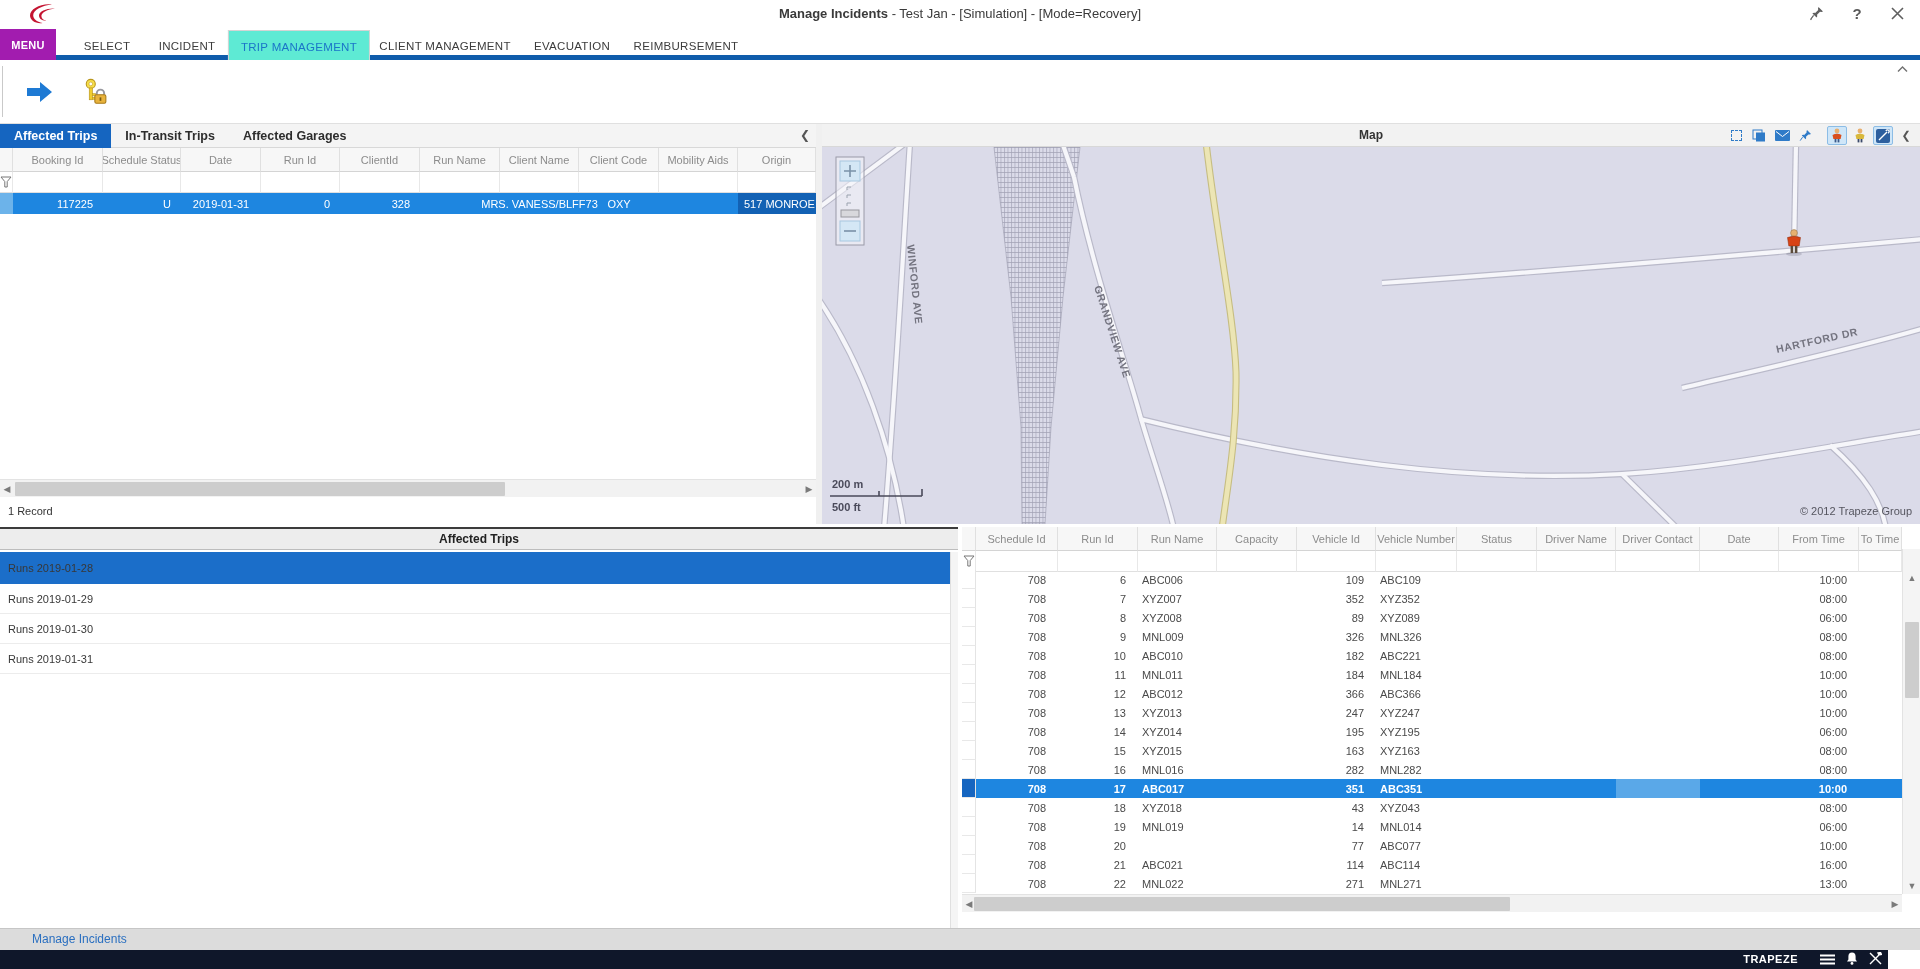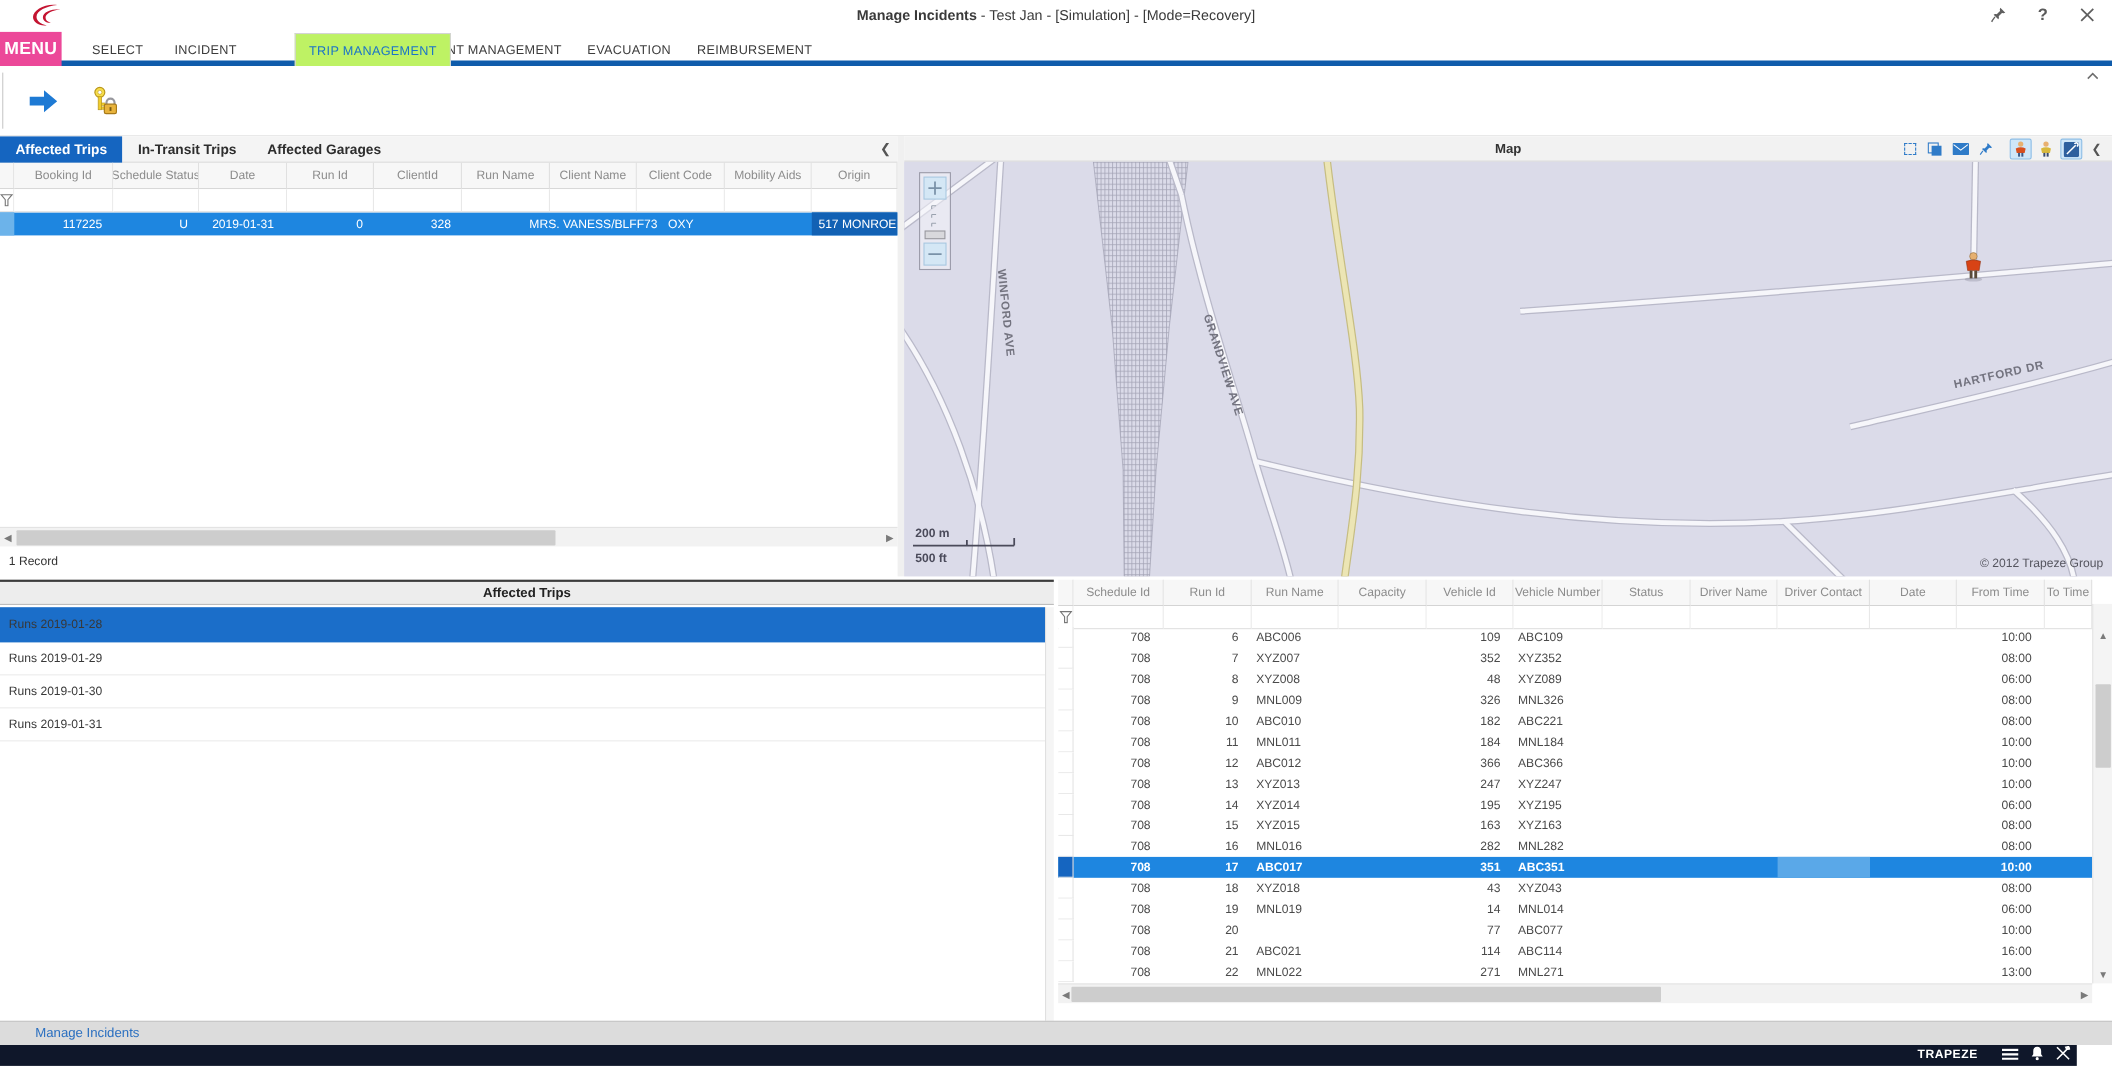--- a/index.html
+++ b/index.html
@@ -12,26 +12,26 @@
   .logo{position:absolute;left:28px;top:3px;}
   .title{position:absolute;left:0;right:0;top:6px;text-align:center;font-size:13px;color:#3a3a3a;}
   .title b{font-weight:700;}
   .tb-icons{position:absolute;right:14px;top:4px;display:flex;gap:22px;align-items:center;color:#5a5a5a;}
   .tb-ic{width:18px;height:18px;display:flex;align-items:center;justify-content:center;
          font-size:15px;font-weight:700;color:#5a5a5a;cursor:default;}
 
   
   .tabsband{position:absolute;left:0;top:28px;width:1920px;height:32px;background:#fff;}
   .blueline{position:absolute;left:0;right:0;bottom:0;height:5px;background:#0f5cab;}
-  .menu-tab{position:absolute;left:0;top:1px;height:31px;width:56px;background:#ec4899;color:#fff;
-            font-size:16px;font-weight:700;display:flex;align-items:center;justify-content:center;letter-spacing:.3px;}
+  .menu-tab{position:absolute;left:0;top:1px;height:31px;width:56px;background:#a21caf;color:#fff;
+            font-size:11px;font-weight:700;display:flex;align-items:center;justify-content:center;letter-spacing:.3px;}
   .rtab{position:absolute;top:6px;transform:translateX(-50%);font-size:11.5px;color:#3c3c3c;
         letter-spacing:.3px;padding:6px 12px;white-space:nowrap;}
-  .rtab.active{top:2px;background:#bef264;border:1px solid #d4d4d4;border-bottom:none;color:#1b74c8;
-               height:30px;z-index:3;padding-top:10px;margin-left:40px;}
+  .rtab.active{top:2px;background:#5eead4;border:1px solid #d4d4d4;border-bottom:none;color:#1b74c8;
+               height:30px;z-index:3;padding-top:10px;}
 
   
   .toolbar{position:absolute;left:0;top:60px;width:1920px;height:64px;background:#fff;border-bottom:1px solid #e0e0e0;}
   .toolbar .leftedge{position:absolute;left:2px;top:6px;bottom:6px;width:1px;background:#c9c9c9;}
   .tool-btn{position:absolute;top:14px;width:36px;height:36px;display:flex;align-items:center;justify-content:center;}
   .collapse-up{position:absolute;right:10px;top:2px;width:16px;height:14px;display:flex;align-items:center;justify-content:center;}
 
   
   .trips-panel{position:absolute;left:0;top:124px;width:816px;height:400px;background:#fff;}
   .splitter-v{position:absolute;left:816px;top:124px;width:6px;height:400px;background:#f0f0f0;}
@@ -447,21 +447,21 @@
           <div class="vc l" style="width: 79px;"></div>
           <div class="vc r" style="width: 80px;">08:00</div>
           <div class="vc l" style="width: 43px;"></div>
         </div>
         <div class="vrow">
           <div class="vc vsel" style="width: 14px;"></div>
           <div class="vc r" style="width: 82px;">708</div>
           <div class="vc r" style="width: 80px;">8</div>
           <div class="vc l" style="width: 79px;">XYZ008</div>
           <div class="vc r" style="width: 80px;"></div>
-          <div class="vc r" style="width: 79px;">48</div>
+          <div class="vc r" style="width: 79px;">89</div>
           <div class="vc l" style="width: 81px;">XYZ089</div>
           <div class="vc l" style="width: 80px;"></div>
           <div class="vc l" style="width: 79px;"></div>
           <div class="vc l contact-hl" style="width: 84px;"></div>
           <div class="vc l" style="width: 79px;"></div>
           <div class="vc r" style="width: 80px;">06:00</div>
           <div class="vc l" style="width: 43px;"></div>
         </div>
         <div class="vrow">
           <div class="vc vsel" style="width: 14px;"></div>

